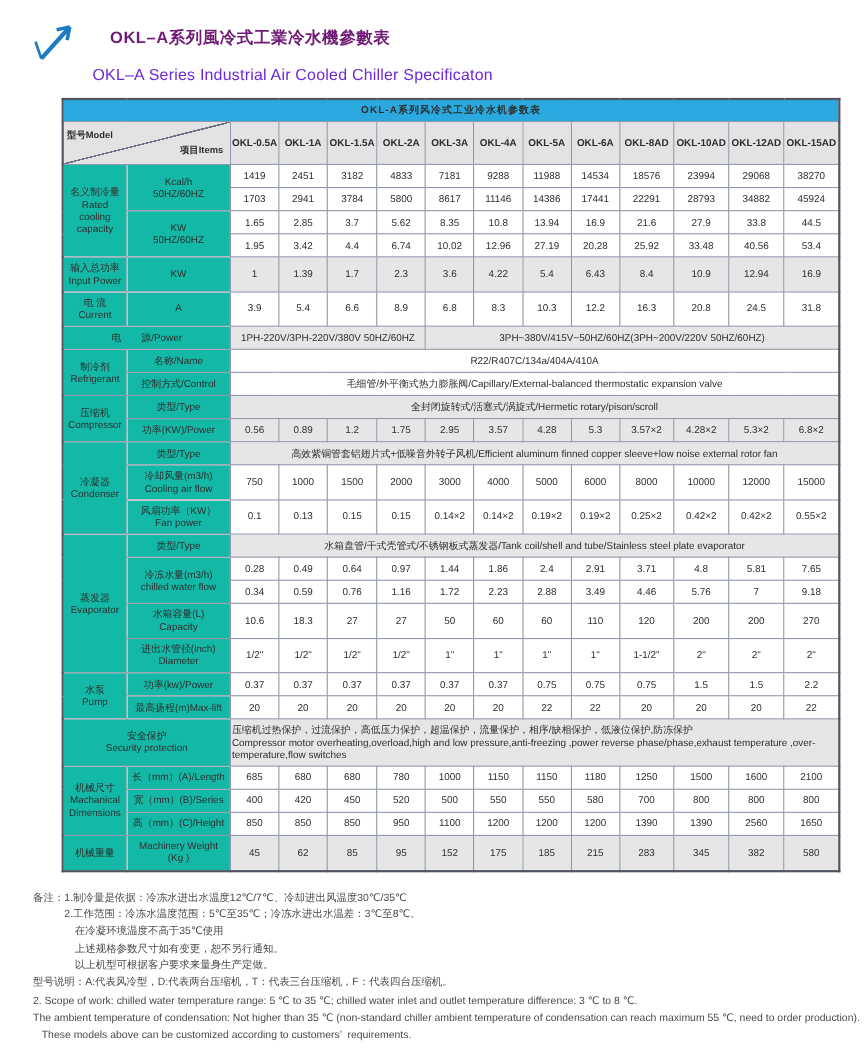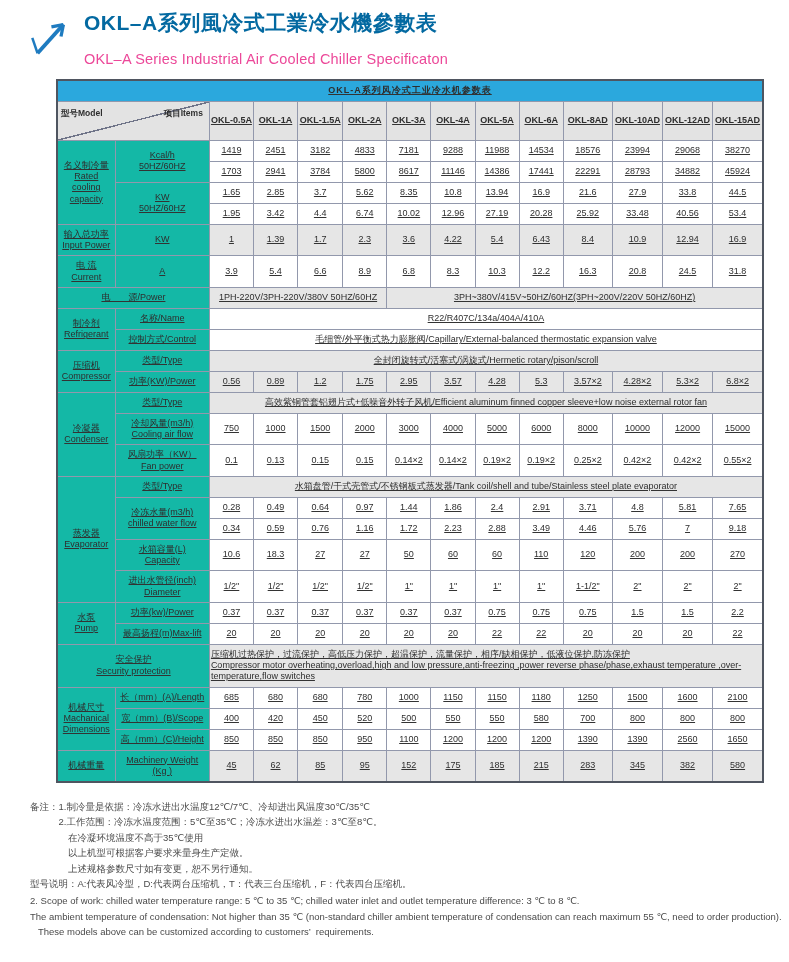--- a/index.html
+++ b/index.html
@@ -6,29 +6,28 @@
   body{
     width:789px;height:962px;
     font-family:"Liberation Sans","DejaVu Sans",sans-serif;
     color:#333;overflow:hidden;
   }
   .page{position:relative;width:789px;height:962px;}
 
   
   .hdr{display:flex;align-items:flex-start;gap:12px;padding:10px 0 0 28px;}
   .logo{flex:0 0 auto;margin-top:4px;}
-  .titles h1{margin:0;font-size:21px;font-weight:600;color:#0369a1;letter-spacing:.5px;line-height:1.25;}
-  .titles h2{margin:15px 0 0;font-size:14.5px;font-weight:500;color:#ec4899;letter-spacing:.2px;}
+  .titles h1{margin:16px;font-size:15px;font-weight:600;color:#701a75;letter-spacing:.5px;line-height:1.25;}
+  .titles h2{margin:15px 0 0;font-size:14.5px;font-weight:500;color:#6d28d9;letter-spacing:.2px;}
 
   
   table.spec{
     border-collapse:collapse;table-layout:fixed;
     width:708px;margin:12px 0 5px 56px;
     border:2px solid #4f5560;
-    text-decoration:underline;
   }
   .spec td,.spec th{
     border:1px solid #9298ac;
     font-size:9px;line-height:1.25;
     text-align:center;vertical-align:middle;
     padding:4px 1px;color:#2e2e2e;
     overflow:hidden;
   }
   .spec tr{height:21px;}
   .banner-cell{
@@ -48,21 +47,21 @@
 
   
   .corner{background:#e3e3e3;position:relative;padding:0;height:30px;}
   .corner .diag{
     position:absolute;inset:0;
     background:linear-gradient(to bottom right,
       transparent calc(50% - .7px), #6f7488 calc(50% - .7px),
       #6f7488 calc(50% + .7px), transparent calc(50% + .7px));
   }
   .corner .cm{position:absolute;left:3px;top:6px;font-size:8.5px;}
-  .corner .ci{position:absolute;right:6px;top:6px;font-size:8.5px;}
+  .corner .ci{position:absolute;right:6px;top:20px;font-size:8.5px;}
 
   
   .notes{margin:16px 0 0 30px;font-size:9.5px;color:#4a4a4a;line-height:1.62;}
   .notes .note-line{white-space:pre-wrap;}
   .notes-en{margin-top:2px;}
 </style>
 </head>
 <body>
 
 <div class="page">
@@ -426,21 +425,21 @@
           <td>1000</td>
           <td>1150</td>
           <td>1150</td>
           <td>1180</td>
           <td>1250</td>
           <td>1500</td>
           <td>1600</td>
           <td>2100</td>
         </tr>
       <tr>
-        <td class="itm">宽（mm）(B)/Scope</td>
+        <td class="itm">宽（mm）(B)/Series</td>
       <td>400</td>
           <td>420</td>
           <td>450</td>
           <td>520</td>
           <td>500</td>
           <td>550</td>
           <td>550</td>
           <td>580</td>
           <td>700</td>
           <td>800</td>
@@ -481,22 +480,22 @@
           <td class="shade">580</td>
         </tr>
     </tbody>
   </table>
 
   <div class="notes">
     <div class="notes-zh">
         <div class="note-line">备注：1.制冷量是依据：冷冻水进出水温度12℃/7℃、冷却进出风温度30℃/35℃</div>
         <div class="note-line">　　　2.工作范围：冷冻水温度范围：5℃至35℃；冷冻水进出水温差：3℃至8℃。</div>
         <div class="note-line">　　　　在冷凝环境温度不高于35℃使用</div>
+        <div class="note-line">　　　　上述规格参数尺寸如有变更，恕不另行通知。</div>
         <div class="note-line">　　　　以上机型可根据客户要求来量身生产定做。</div>
-        <div class="note-line">　　　　上述规格参数尺寸如有变更，恕不另行通知。</div>
         <div class="note-line">型号说明：A:代表风冷型，D:代表两台压缩机，T：代表三台压缩机，F：代表四台压缩机。</div>
       </div>
     <div class="notes-en">
         <div class="note-line">2. Scope of work: chilled water temperature range: 5 ℃ to 35 ℃; chilled water inlet and outlet temperature difference: 3 ℃ to 8 ℃.</div>
         <div class="note-line">The ambient temperature of condensation: Not higher than 35 ℃ (non-standard chiller ambient temperature of condensation can reach maximum 55 ℃, need to order production).</div>
         <div class="note-line">   These models above can be customized according to customers’  requirements.</div>
       </div>
   </div>
 
 </div>

